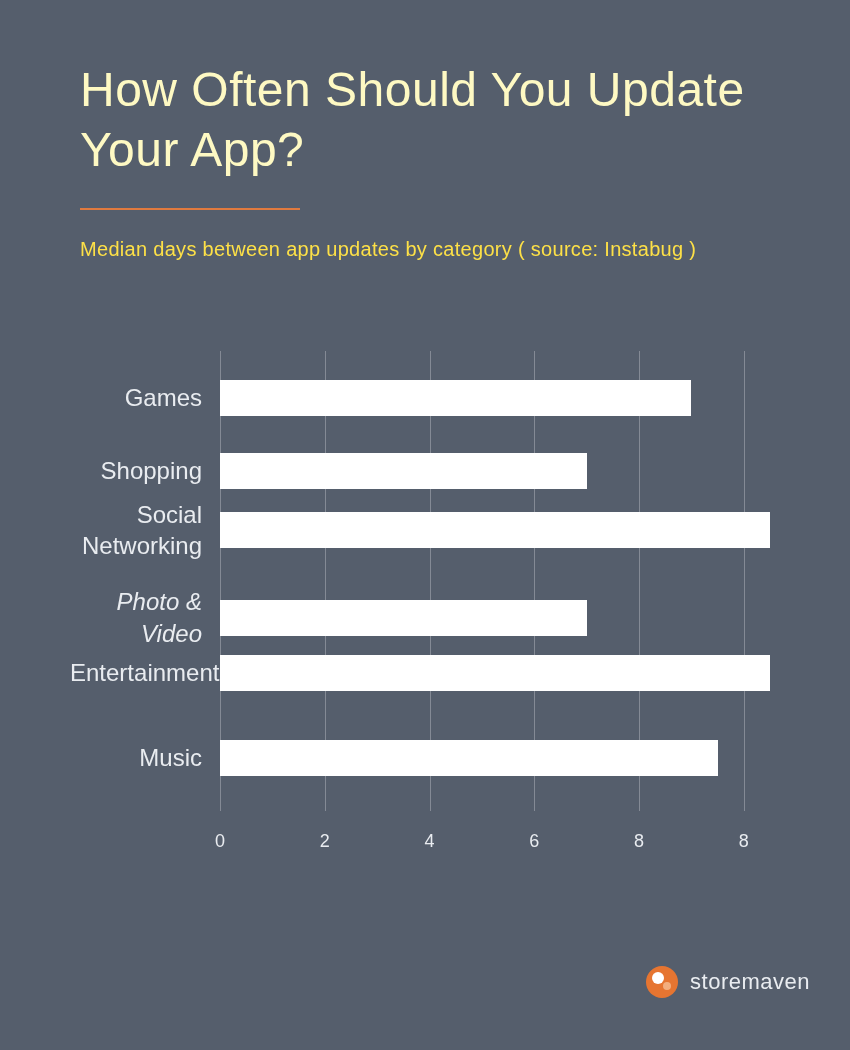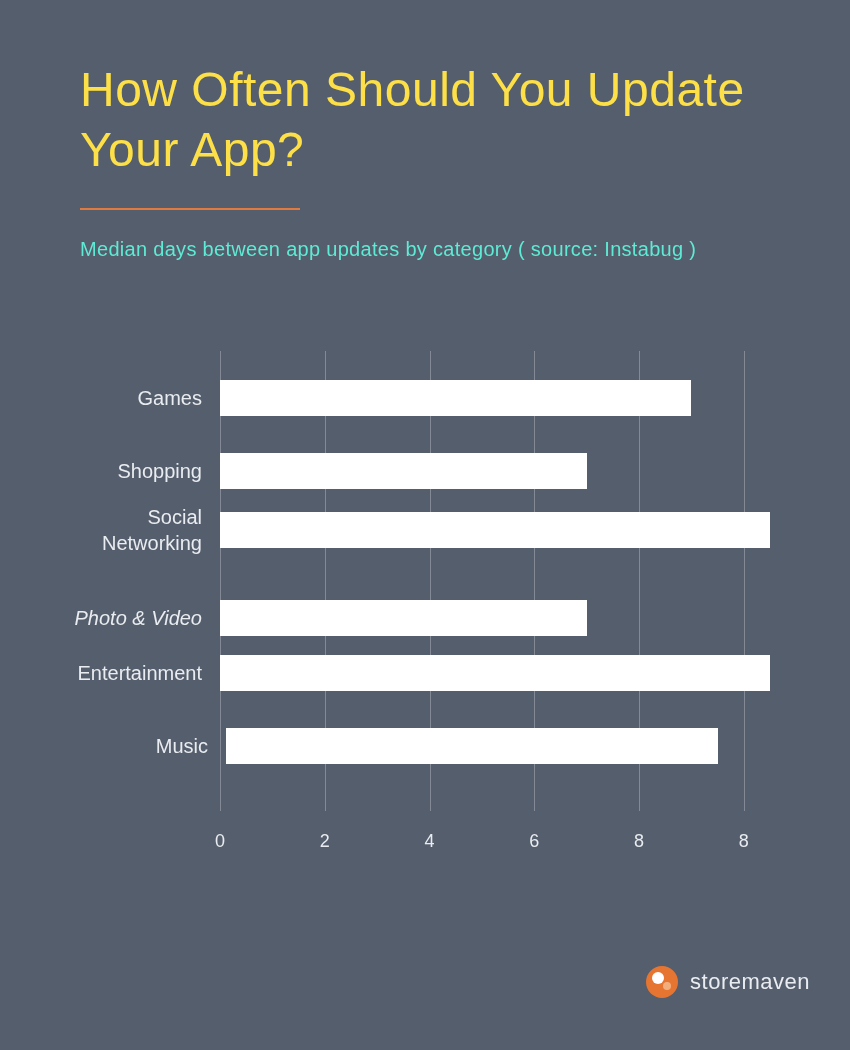--- a/index.html
+++ b/index.html
@@ -9,33 +9,33 @@
     font-family: -apple-system, BlinkMacSystemFont, "Segoe UI", Helvetica, Arial, sans-serif;
     color: #ffffff;
     padding: 60px 80px 40px 80px;
     position: relative;
   }
   .title {
     font-size: 48px;
     font-weight: 300;
     letter-spacing: 0.5px;
     line-height: 1.25;
-    color: #fde047;
+    color: #fef9c3;
     margin-bottom: 28px;
   }
   .rule {
     width: 220px;
     height: 2px;
     background: #e07a3f;
     margin-bottom: 28px;
   }
   .subtitle {
     font-size: 20px;
     font-weight: 300;
-    color: #5eead4;
+    color: #fde047;
     letter-spacing: 0.3px;
     margin-bottom: 90px;
   }
   .chart-wrap {
     position: relative;
     width: 690px;
     margin: 0 auto;
   }
   .plot-area {
     position: relative;
@@ -64,21 +64,21 @@
     height: 36px;
     display: flex;
     align-items: center;
   }
   .bar-label {
     position: absolute;
     left: -150px;
     width: 140px;
     text-align: right;
     color: #e9ecf0;
-    font-size: 20px;
+    font-size: 24px;
     font-weight: 300;
     line-height: 1.3;
     white-space: pre-line;
     padding-right: 8px;
   }
   .bar {
     height: 36px;
     background: #ffffff;
   }
   .x-ticks {
@@ -143,21 +143,21 @@
           <div class="bar" style="width: 100%;"></div>
         </div>
         <div class="bar-row" style="top: 248.667px; font-style: italic;">
           <div class="bar-label">Photo &amp; Video</div>
           <div class="bar" style="width: 66.6667%;"></div>
         </div>
         <div class="bar-row" style="top: 304px;">
           <div class="bar-label">Entertainment</div>
           <div class="bar" style="width: 100%;"></div>
         </div>
-        <div class="bar-row" style="top: 377px; margin-left: 6px;">
+        <div class="bar-row" style="top: 389px;">
           <div class="bar-label">Music</div>
           <div class="bar" style="width: 90.4762%;"></div>
         </div>
       </div>
     <div class="x-ticks" id="xticks">
         <div class="x-tick" style="left: 0%;">0</div>
         <div class="x-tick" style="left: 19.0476%;">2</div>
         <div class="x-tick" style="left: 38.0952%;">4</div>
         <div class="x-tick" style="left: 57.1429%;">6</div>
         <div class="x-tick" style="left: 76.1905%;">8</div>

